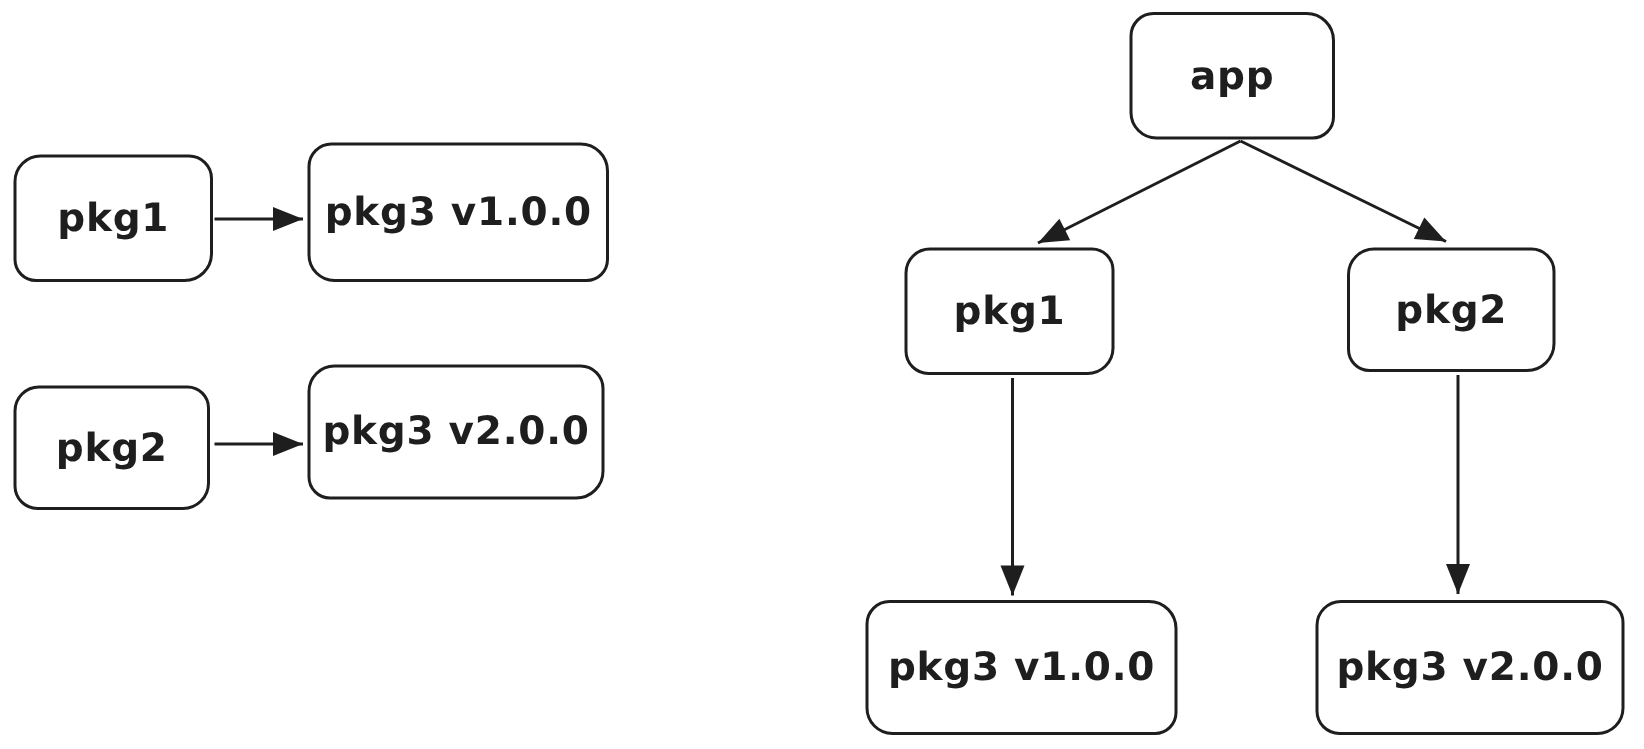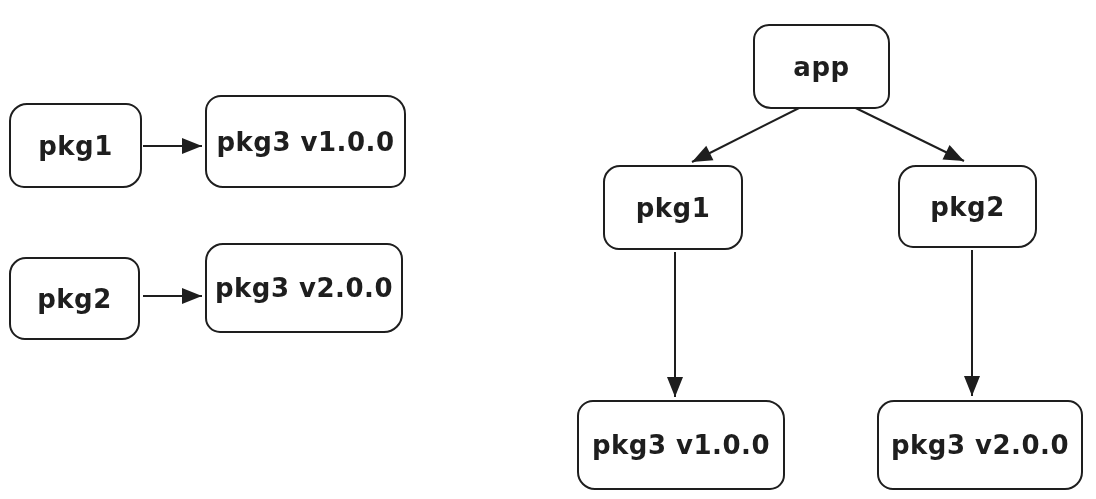--- a/index.html
+++ b/index.html
@@ -69,21 +69,21 @@
   <div class="node r2" style="left:205px; top:95px;  width:201px; height:93px;">
     <span>pkg3 v1.0.0</span>
   </div>
   <div class="node r3" style="left:9px;   top:257px; width:131px; height:83px;">
     <span>pkg2</span>
   </div>
   <div class="node r1" style="left:205px; top:243px; width:198px; height:90px;">
     <span>pkg3 v2.0.0</span>
   </div>
 
-  <div class="node r2" style="left:753px; top:8px;   width:137px; height:85px;margin-top:16px;">
+  <div class="node r2" style="left:753px; top:8px;   width:137px; height:85px;">
     <span>app</span>
   </div>
   <div class="node r3" style="left:603px; top:165px; width:140px; height:85px;">
     <span>pkg1</span>
   </div>
   <div class="node r1" style="left:898px; top:165px; width:139px; height:83px;">
     <span>pkg2</span>
   </div>
   <div class="node r2" style="left:577px; top:400px; width:208px; height:90px;">
     <span>pkg3 v1.0.0</span>

